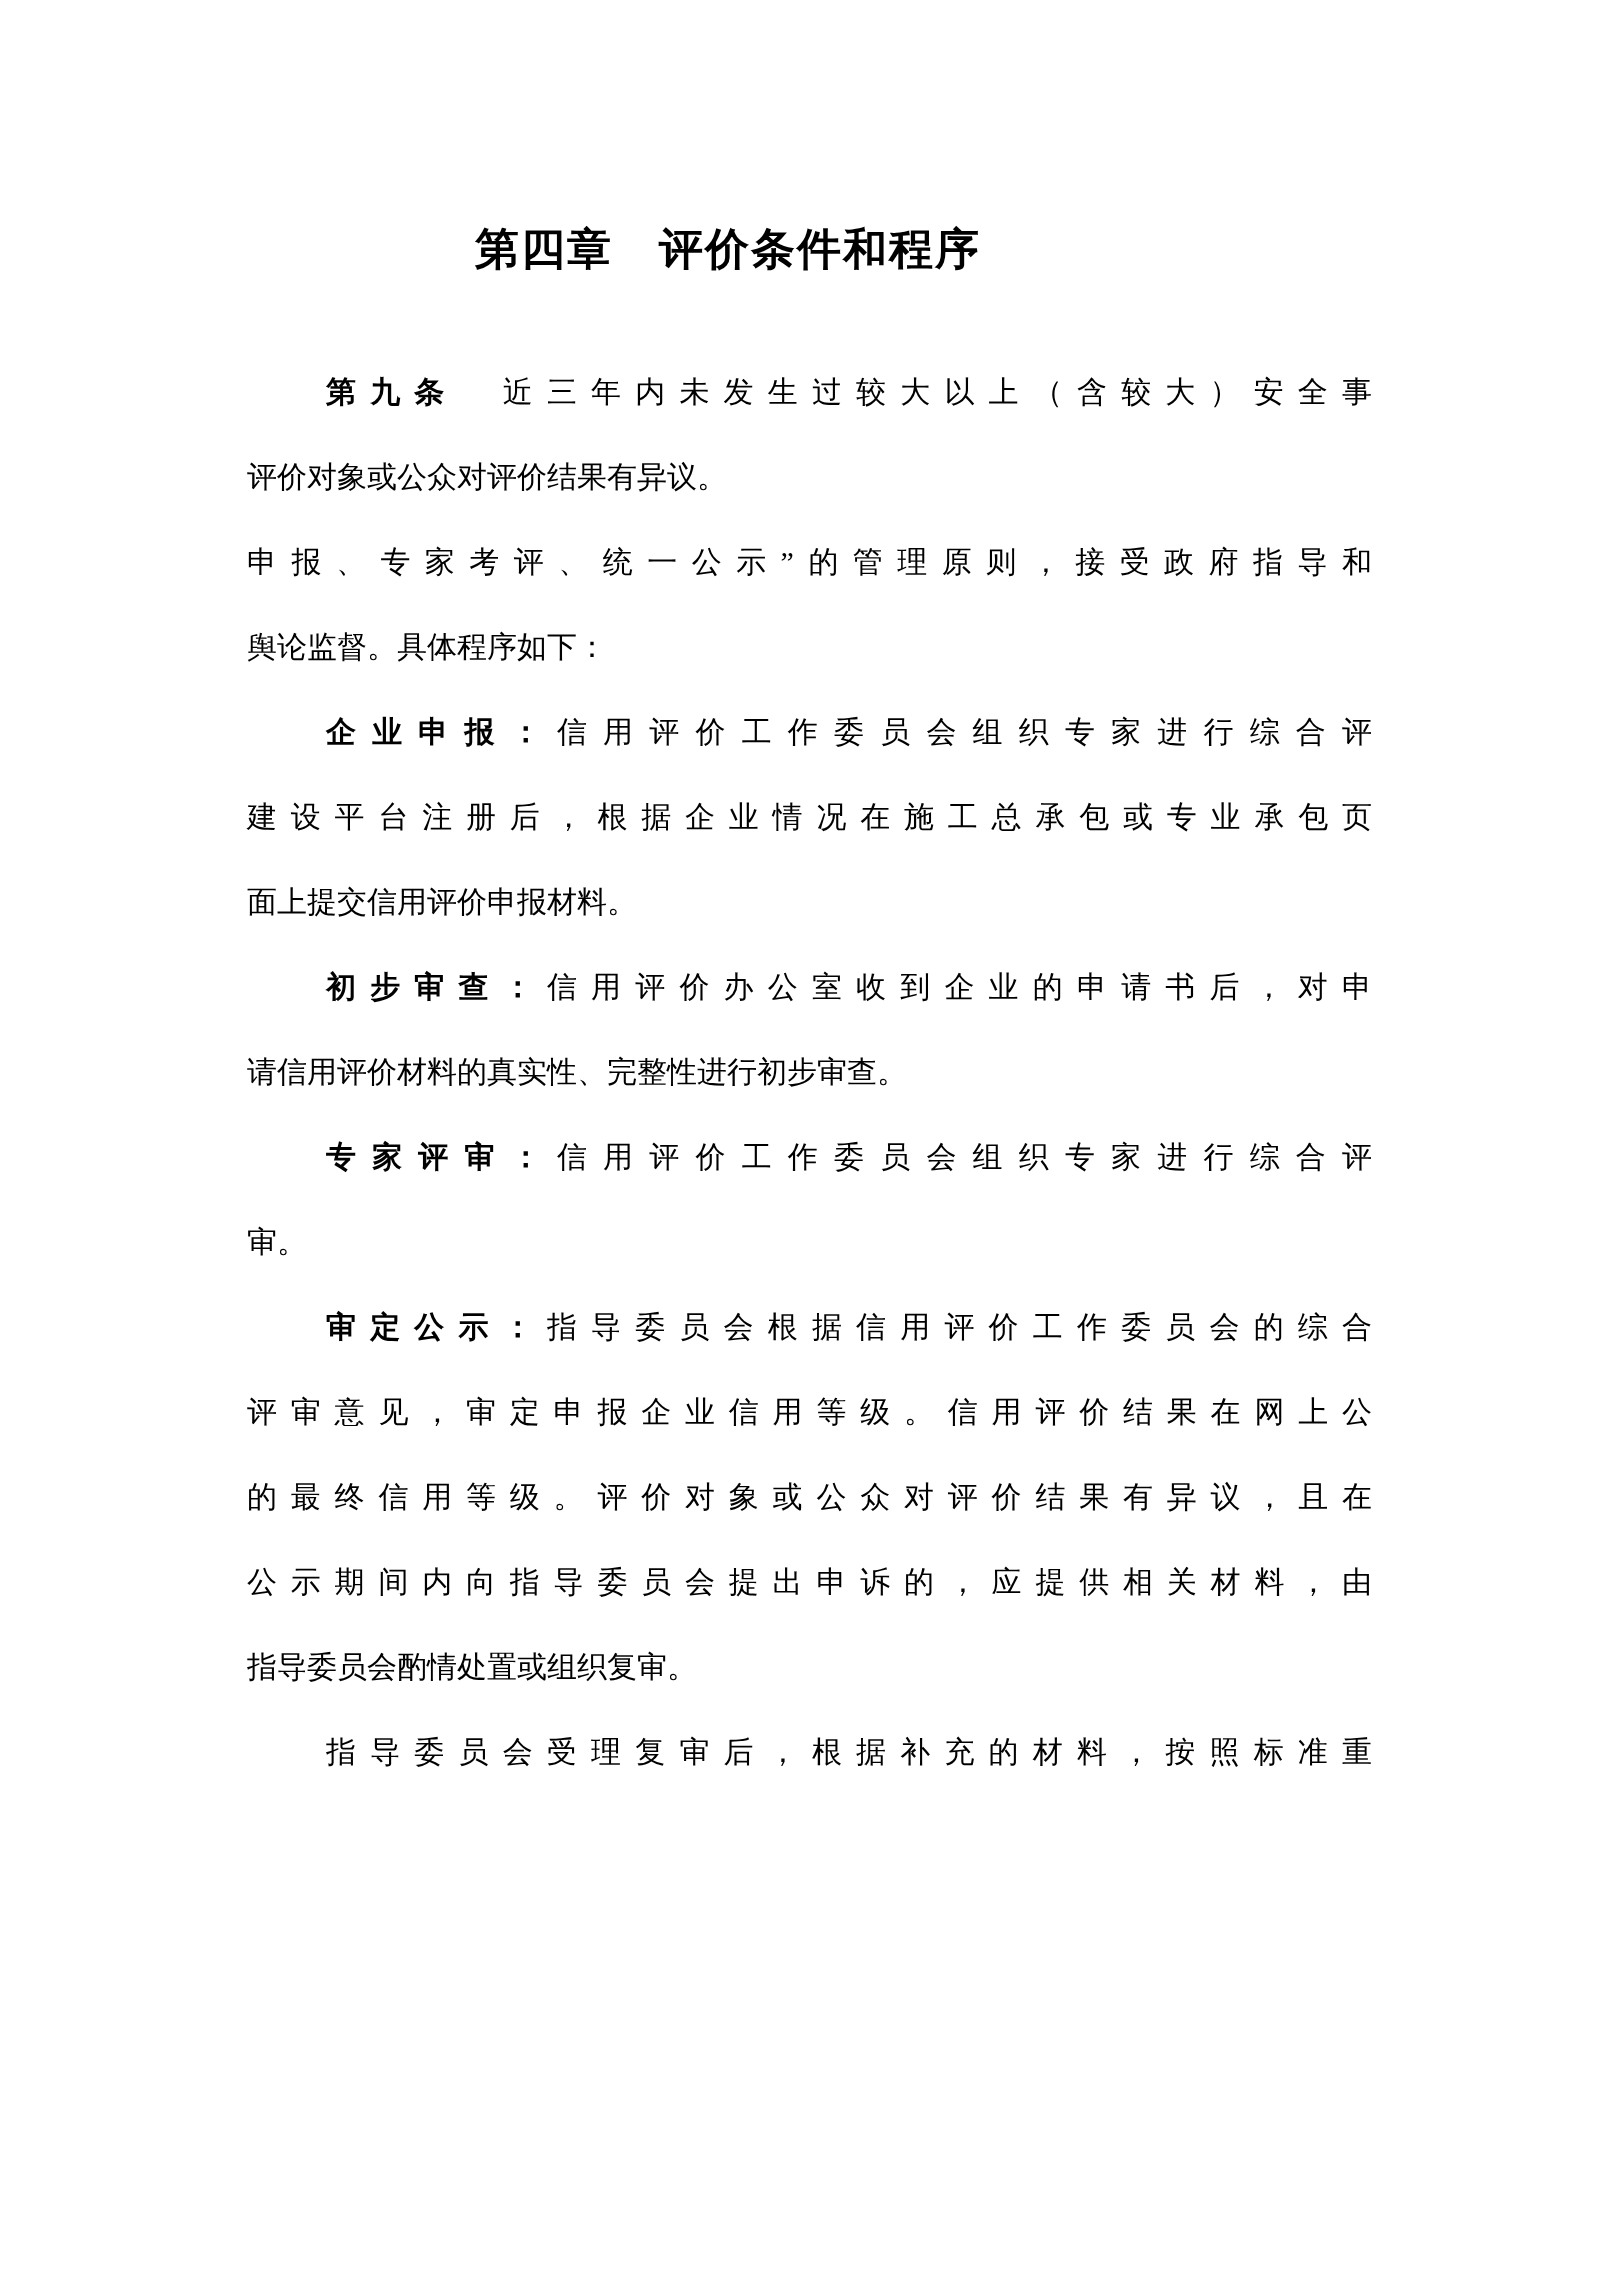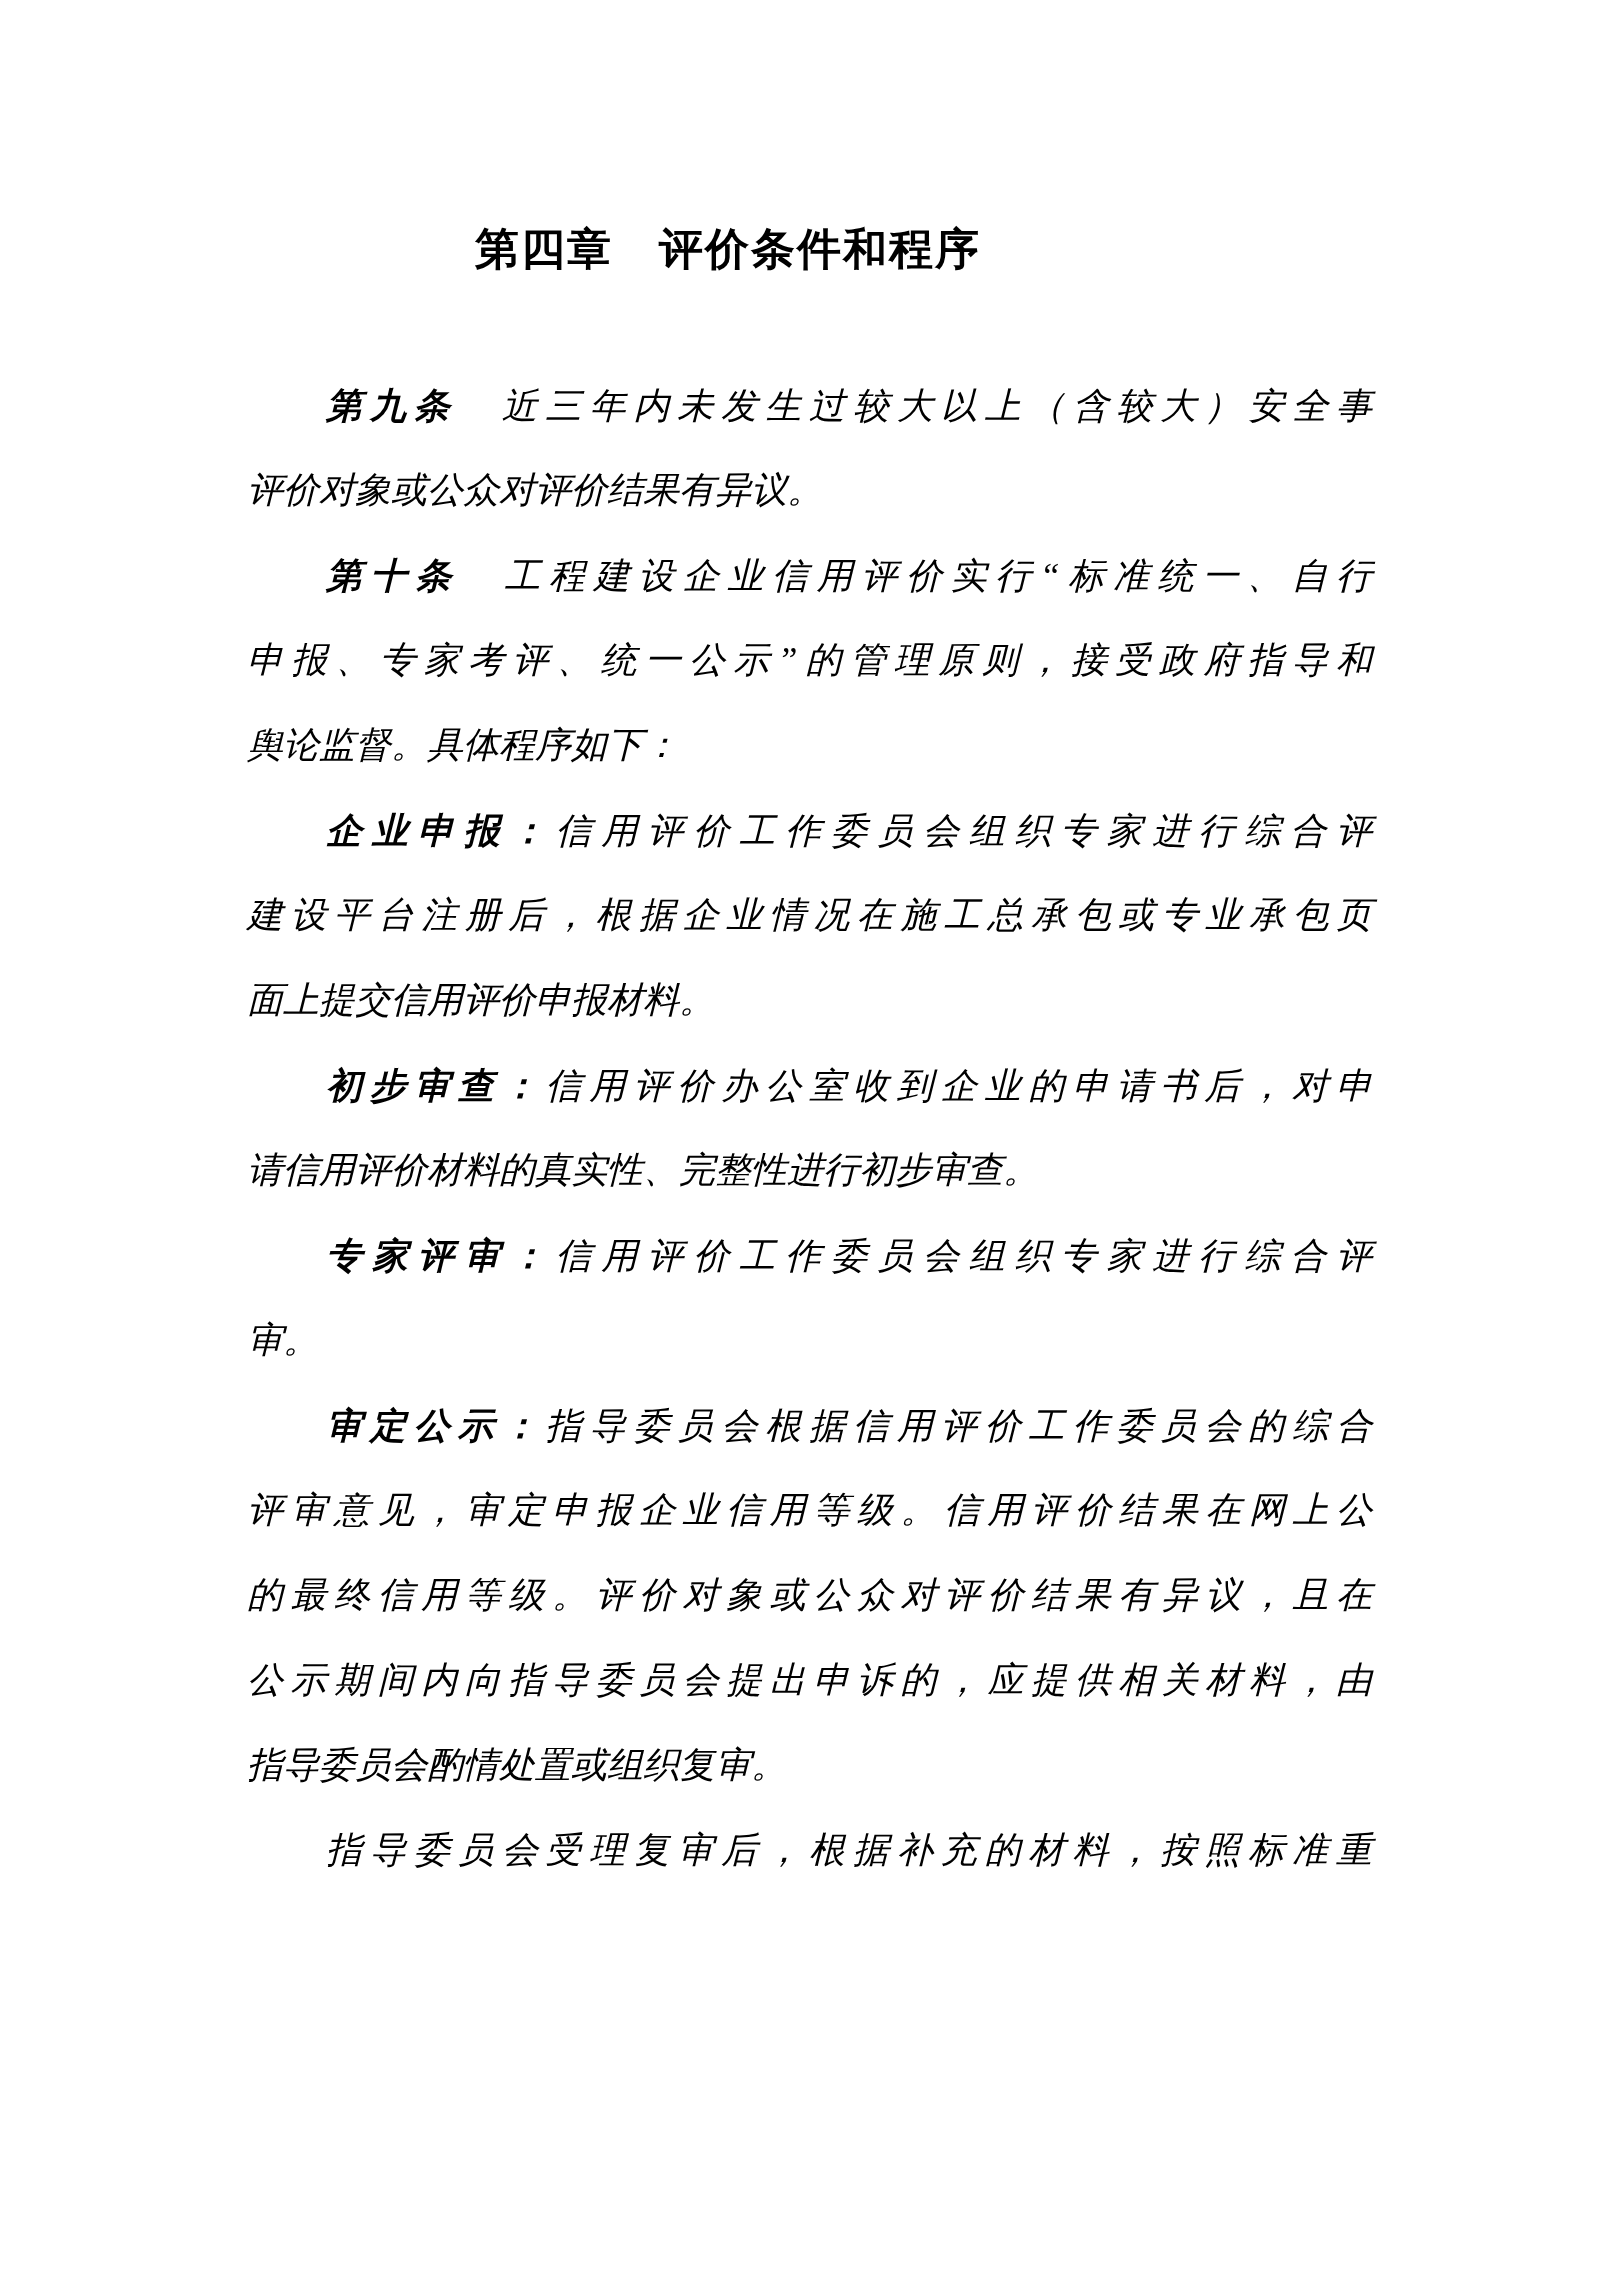--- a/index.html
+++ b/index.html
@@ -30,26 +30,25 @@
     letter-spacing: 2px;
   }
   .body {
     position: absolute;
     top: 363px;
     left: 247px;
     width: 1125px;
   }
   .line {
     height: 85px;
-    line-height: 85px;
-    font-size: 36px;
+    line-height: 58px;
+    font-size: 30px;
     text-align: justify;
     text-align-last: justify;
     white-space: normal;
-    font-style: italic;
   }
   .line.noStretch {
     text-align: left;
     text-align-last: left;
   }
   .line.indent {
     padding-left: 79px;
   }
   .run.bold {
     font-weight: bold;
@@ -57,21 +56,20 @@
   }
 </style>
 </head>
 <body>
 
 <div class="page">
   <h1 class="title">第四章　评价条件和程序</h1>
   <div class="body">
       <div class="line indent"><span class="run bold">第九条</span><span class="run">　近三年内未发生过较大以上（含较大）安全事</span></div>
       <div class="line noStretch"><span class="run">评价对象或公众对评价结果有异议。</span></div>
-      <div class="line indent"><span class="run bold">第十条</span><span class="run">　工程建设企业信用评价实行“标准统一、自行</span></div>
       <div class="line"><span class="run">申报、专家考评、统一公示”的管理原则，接受政府指导和</span></div>
       <div class="line noStretch"><span class="run">舆论监督。具体程序如下：</span></div>
       <div class="line indent"><span class="run bold">企业申报：</span><span class="run">信用评价工作委员会组织专家进行综合评</span></div>
       <div class="line"><span class="run">建设平台注册后，根据企业情况在施工总承包或专业承包页</span></div>
       <div class="line noStretch"><span class="run">面上提交信用评价申报材料。</span></div>
       <div class="line indent"><span class="run bold">初步审查：</span><span class="run">信用评价办公室收到企业的申请书后，对申</span></div>
       <div class="line noStretch"><span class="run">请信用评价材料的真实性、完整性进行初步审查。</span></div>
       <div class="line indent"><span class="run bold">专家评审：</span><span class="run">信用评价工作委员会组织专家进行综合评</span></div>
       <div class="line noStretch"><span class="run">审。</span></div>
       <div class="line indent"><span class="run bold">审定公示：</span><span class="run">指导委员会根据信用评价工作委员会的综合</span></div>

